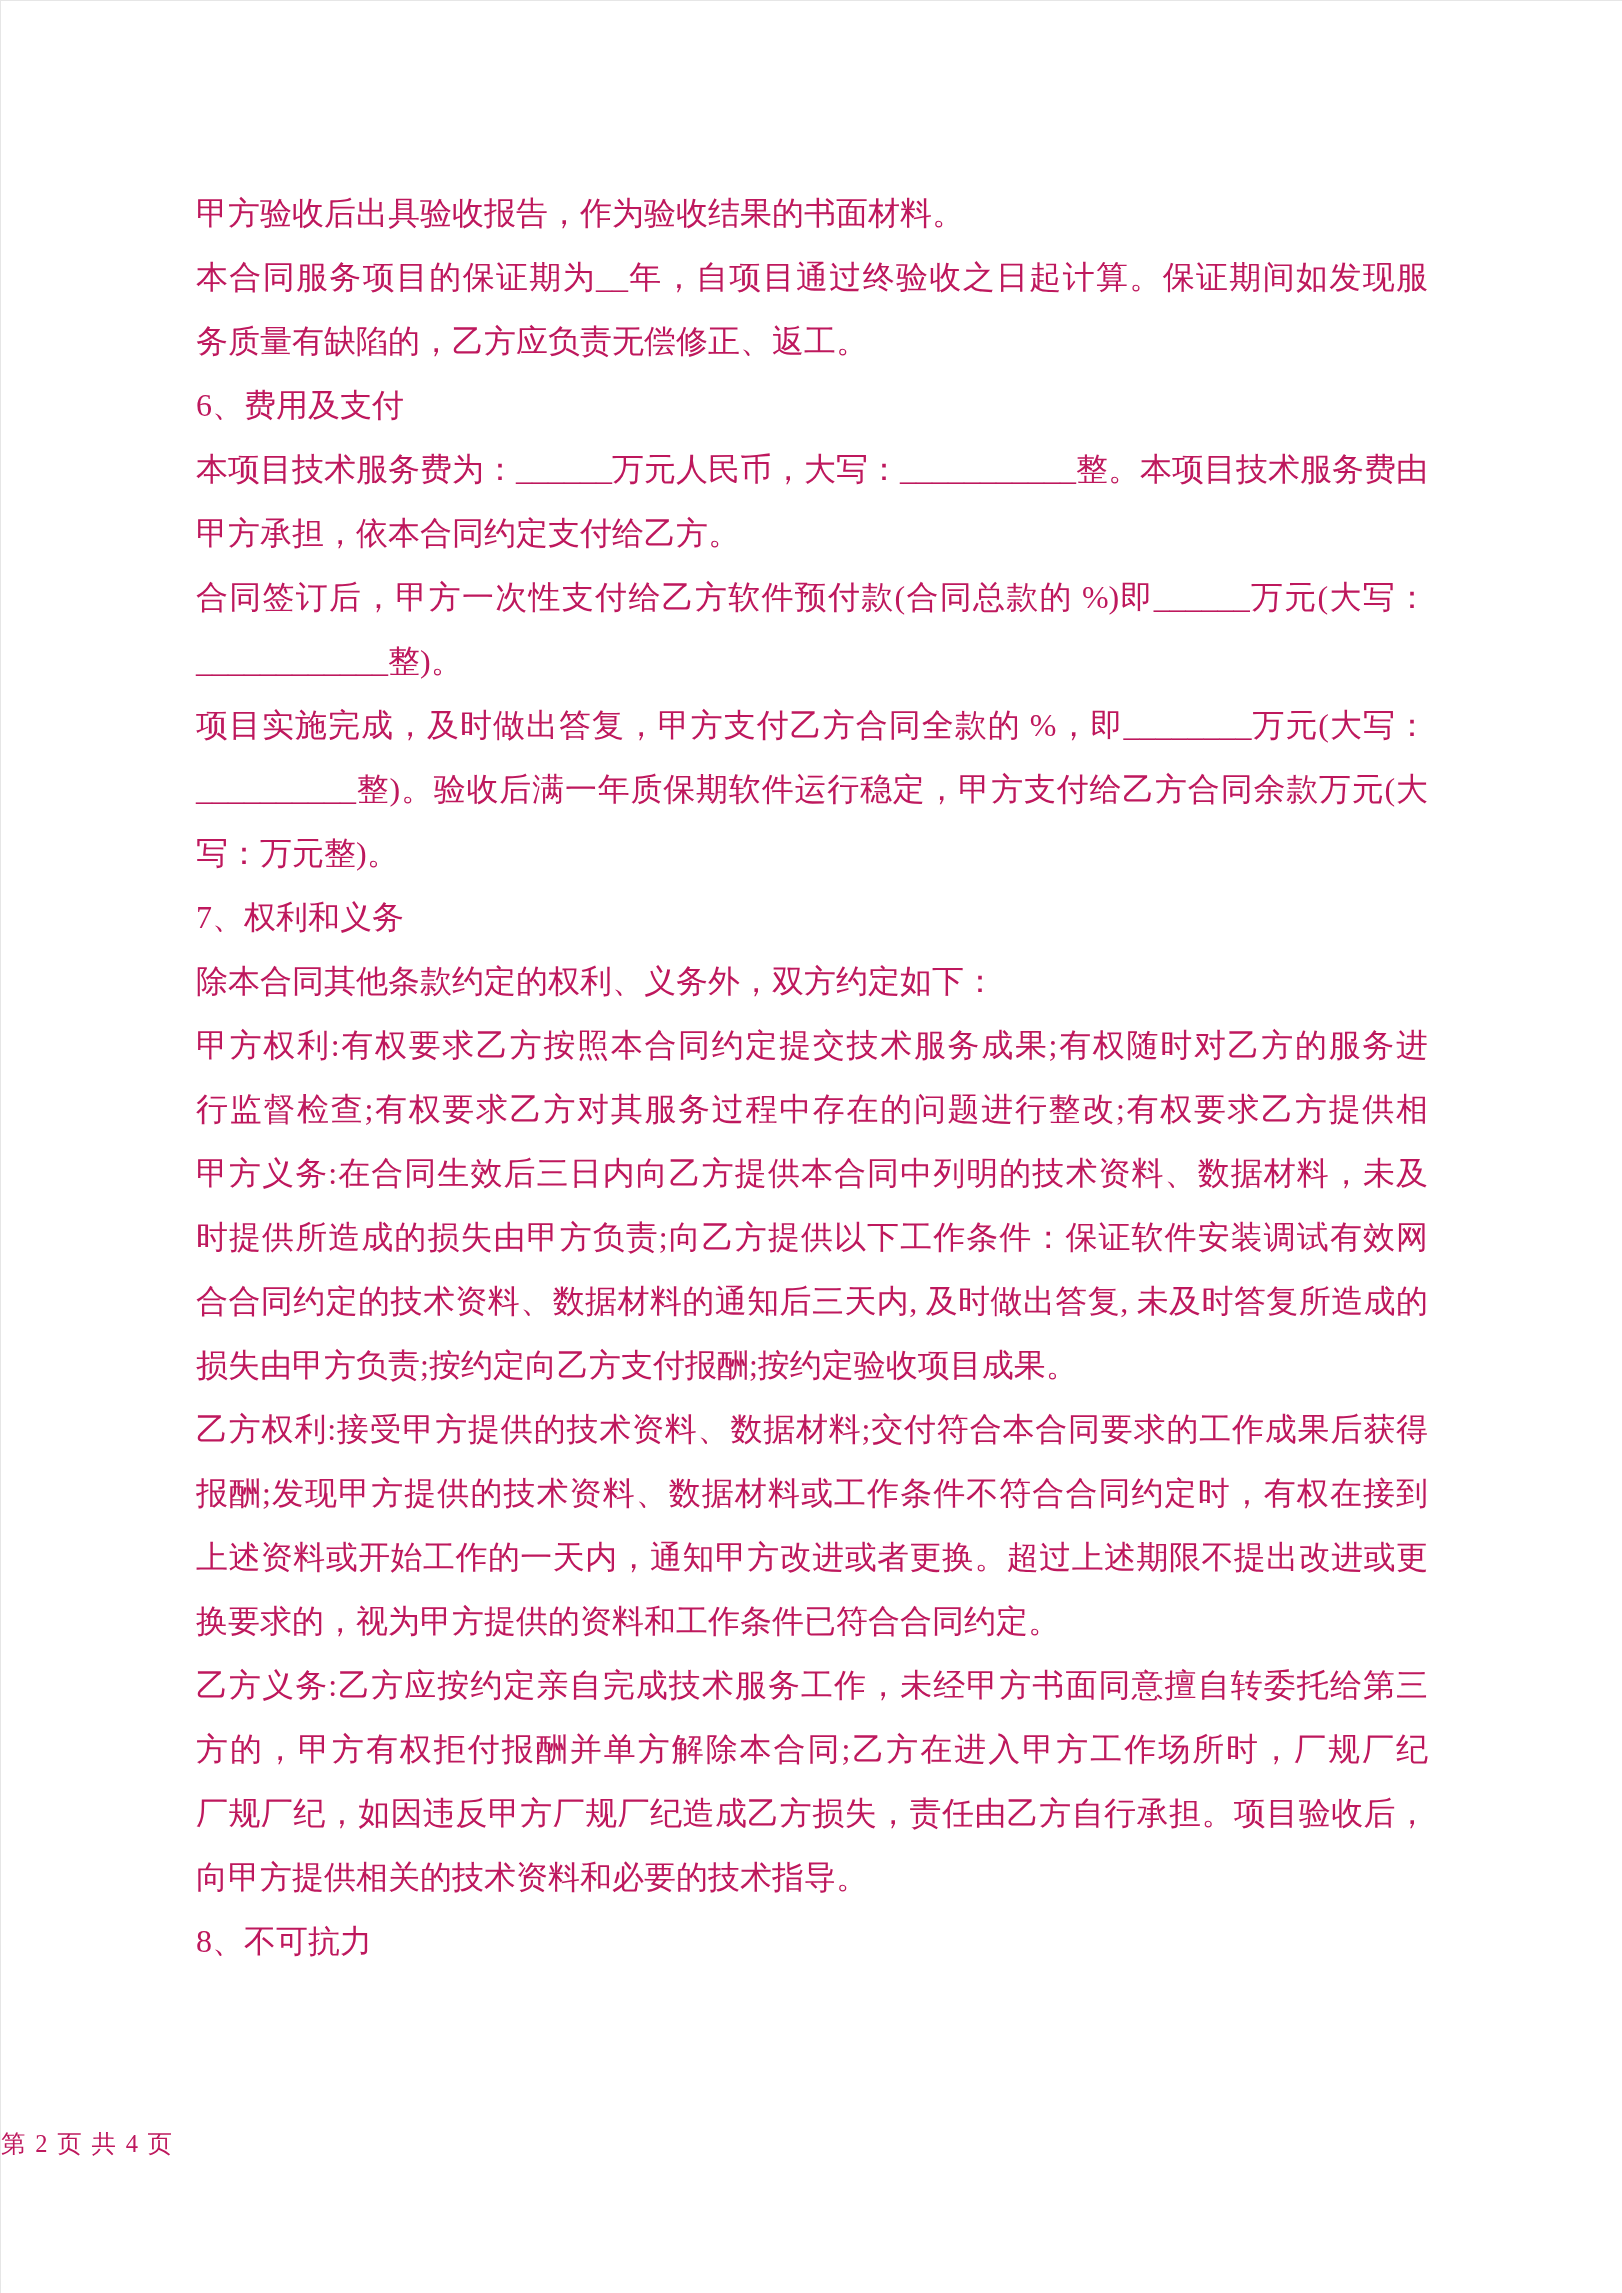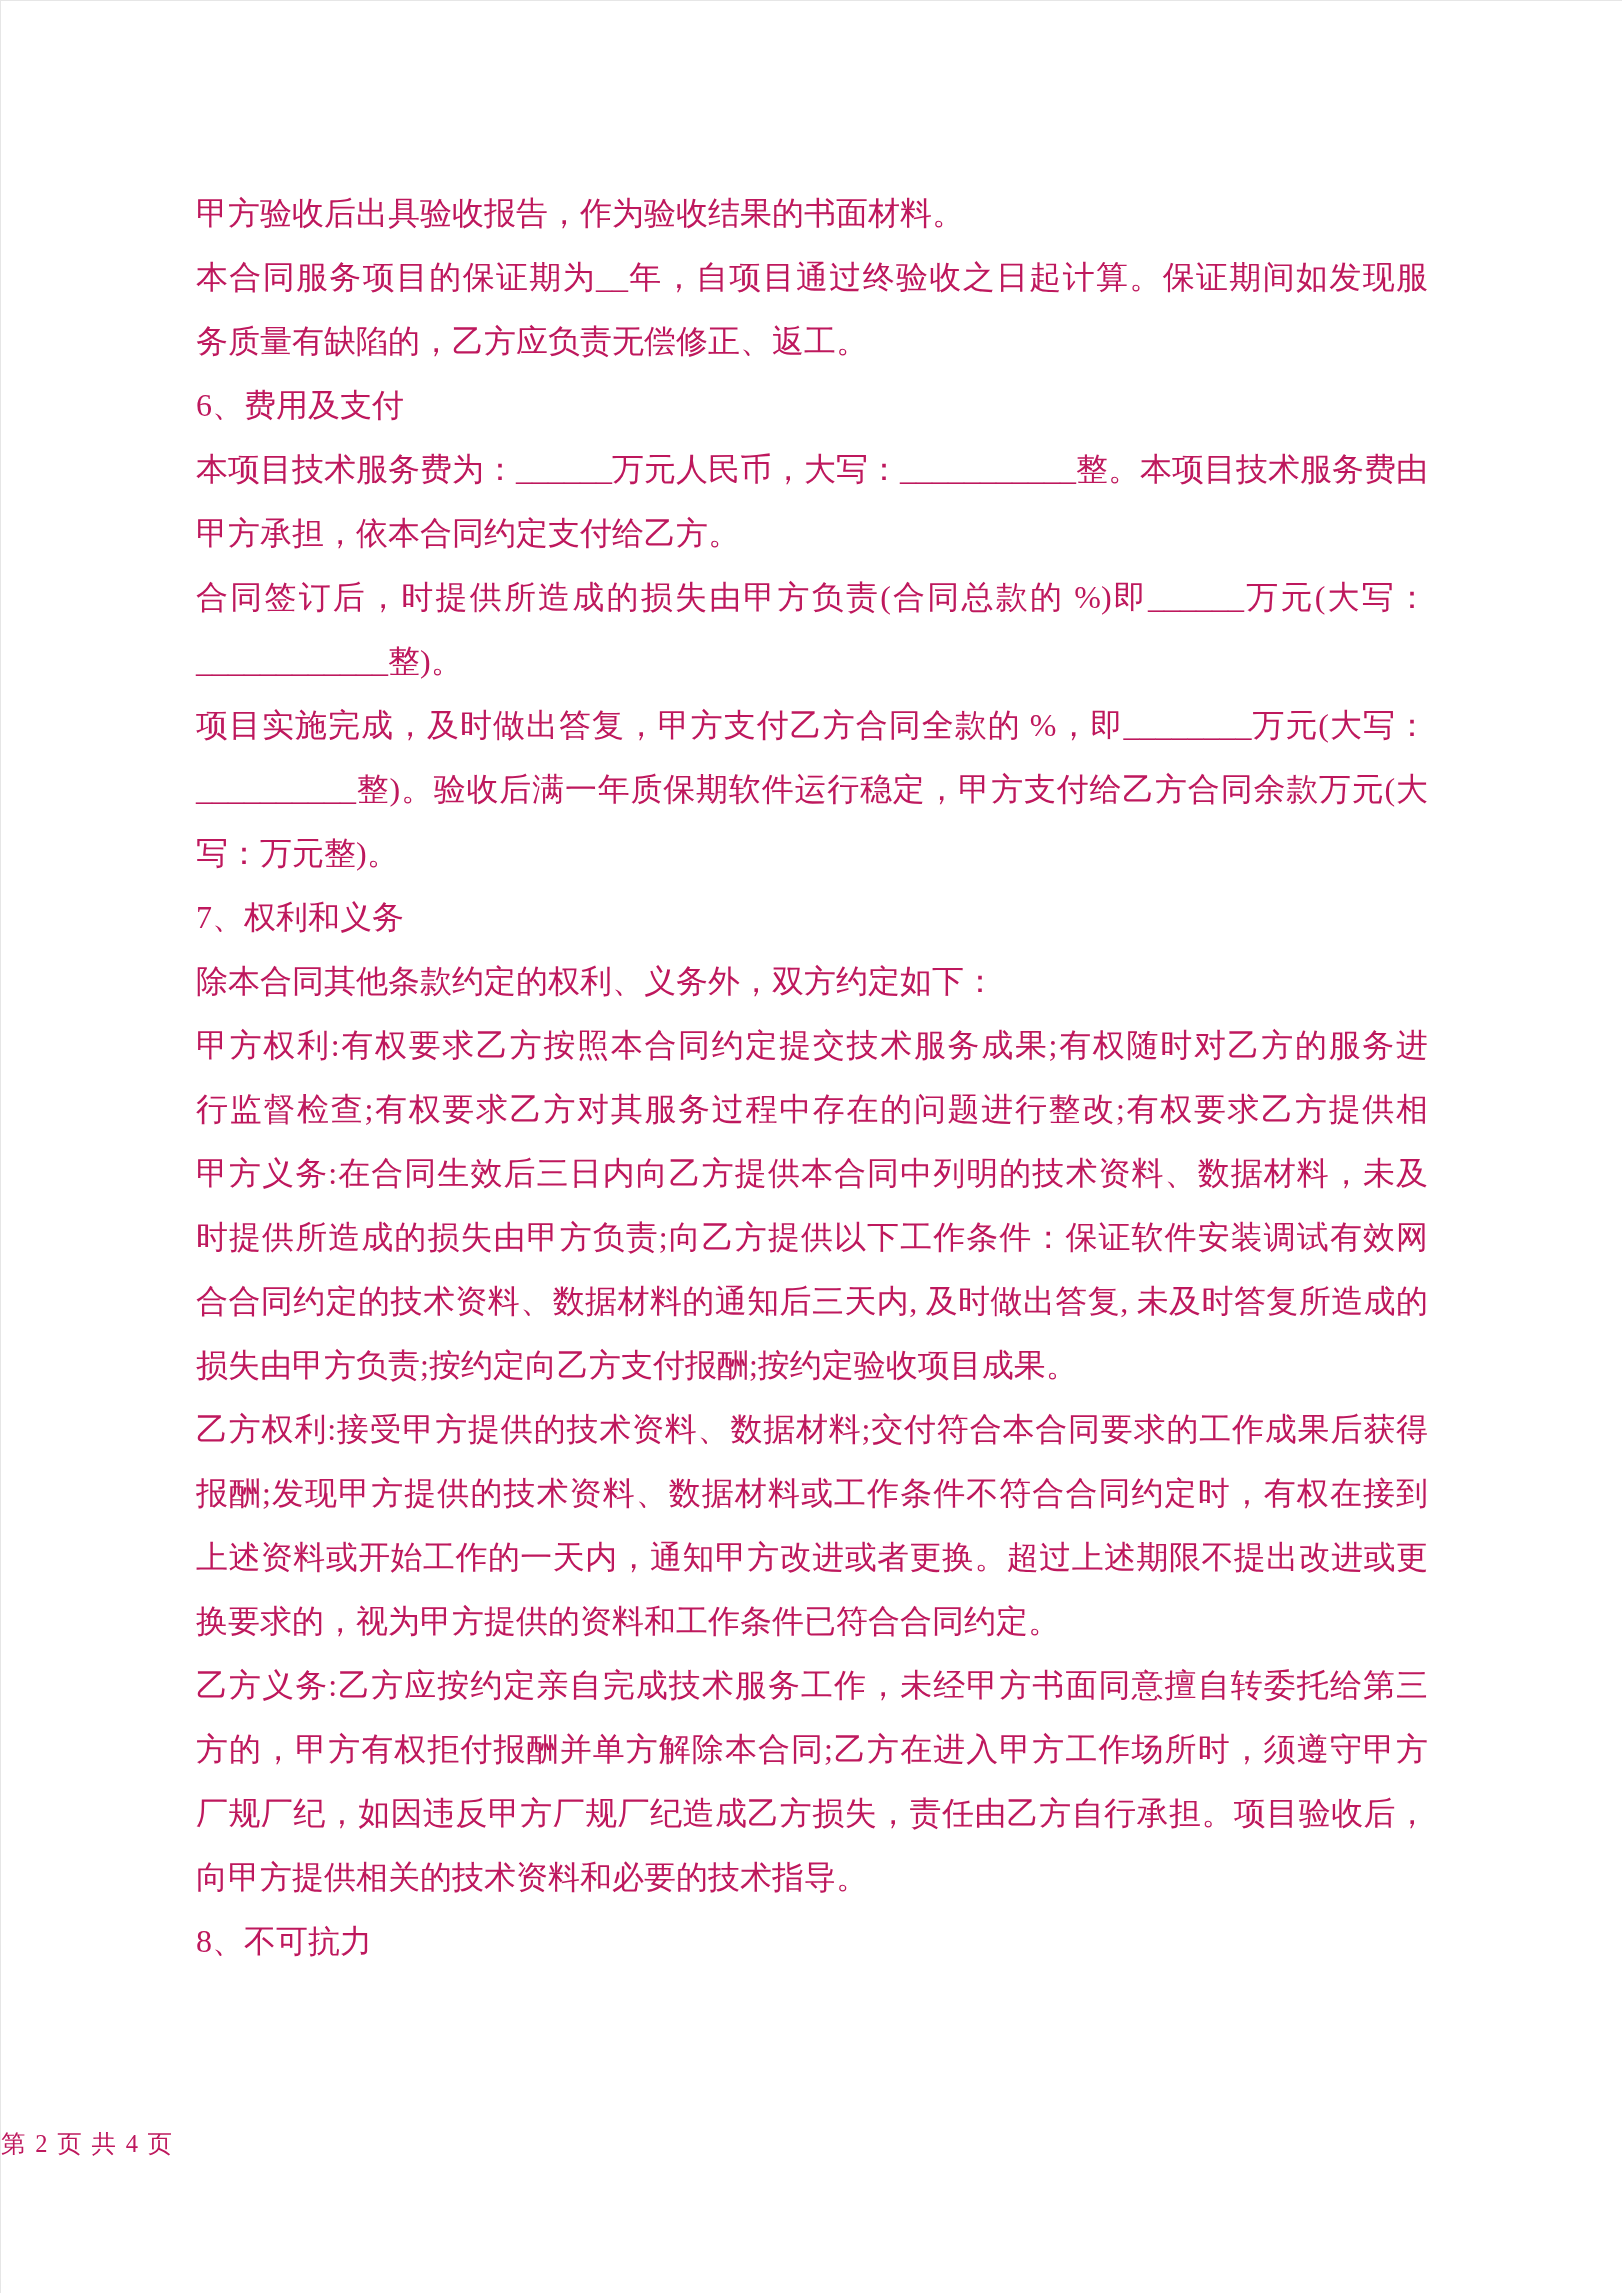--- a/index.html
+++ b/index.html
@@ -52,38 +52,38 @@
 <body>
 
 <div class="page" style="background: rgb(255, 255, 255); color: #be185d;">
   <div class="doc">
       <div class="line">甲方验收后出具验收报告，作为验收结果的书面材料。</div>
       <div class="line justify">本合同服务项目的保证期为__年，自项目通过终验收之日起计算。保证期间如发现服</div>
       <div class="line">务质量有缺陷的，乙方应负责无偿修正、返工。</div>
       <div class="line">6、费用及支付</div>
       <div class="line justify">本项目技术服务费为：______万元人民币，大写：___________整。本项目技术服务费由</div>
       <div class="line">甲方承担，依本合同约定支付给乙方。</div>
-      <div class="line justify">合同签订后，时提供所造成的损失由甲方负责(合同总款的 %)即______万元(大写：</div>
+      <div class="line justify">合同签订后，甲方一次性支付给乙方软件预付款(合同总款的 %)即______万元(大写：</div>
       <div class="line">____________整)。</div>
       <div class="line justify">项目实施完成，及时做出答复，甲方支付乙方合同全款的 %，即________万元(大写：</div>
       <div class="line justify">__________整)。验收后满一年质保期软件运行稳定，甲方支付给乙方合同余款万元(大</div>
       <div class="line">写：万元整)。</div>
       <div class="line">7、权利和义务</div>
       <div class="line">除本合同其他条款约定的权利、义务外，双方约定如下：</div>
       <div class="line justify">甲方权利:有权要求乙方按照本合同约定提交技术服务成果;有权随时对乙方的服务进</div>
       <div class="line justify">行监督检查;有权要求乙方对其服务过程中存在的问题进行整改;有权要求乙方提供相</div>
       <div class="line justify">甲方义务:在合同生效后三日内向乙方提供本合同中列明的技术资料、数据材料，未及</div>
       <div class="line justify">时提供所造成的损失由甲方负责;向乙方提供以下工作条件：保证软件安装调试有效网</div>
       <div class="line justify">合合同约定的技术资料、数据材料的通知后三天内, 及时做出答复, 未及时答复所造成的</div>
       <div class="line">损失由甲方负责;按约定向乙方支付报酬;按约定验收项目成果。</div>
       <div class="line justify">乙方权利:接受甲方提供的技术资料、数据材料;交付符合本合同要求的工作成果后获得</div>
       <div class="line justify">报酬;发现甲方提供的技术资料、数据材料或工作条件不符合合同约定时，有权在接到</div>
       <div class="line justify">上述资料或开始工作的一天内，通知甲方改进或者更换。超过上述期限不提出改进或更</div>
       <div class="line">换要求的，视为甲方提供的资料和工作条件已符合合同约定。</div>
       <div class="line justify">乙方义务:乙方应按约定亲自完成技术服务工作，未经甲方书面同意擅自转委托给第三</div>
-      <div class="line justify">方的，甲方有权拒付报酬并单方解除本合同;乙方在进入甲方工作场所时，须遵守甲方</div>
+      <div class="line justify">方的，甲方有权拒付报酬并单方解除本合同;乙方在进入甲方工作场所时，厂规厂纪</div>
       <div class="line justify">厂规厂纪，如因违反甲方厂规厂纪造成乙方损失，责任由乙方自行承担。项目验收后，</div>
       <div class="line">向甲方提供相关的技术资料和必要的技术指导。</div>
       <div class="line">8、不可抗力</div>
     </div>
   <div class="footer">第 2 页 共 4 页</div>
 </div>
 
 
 </body></html>

